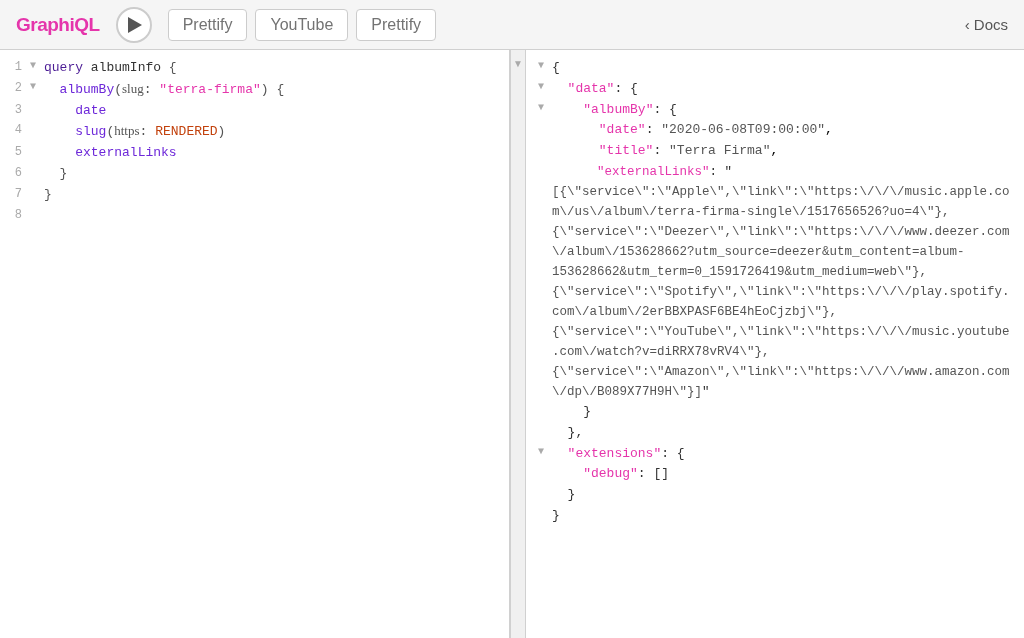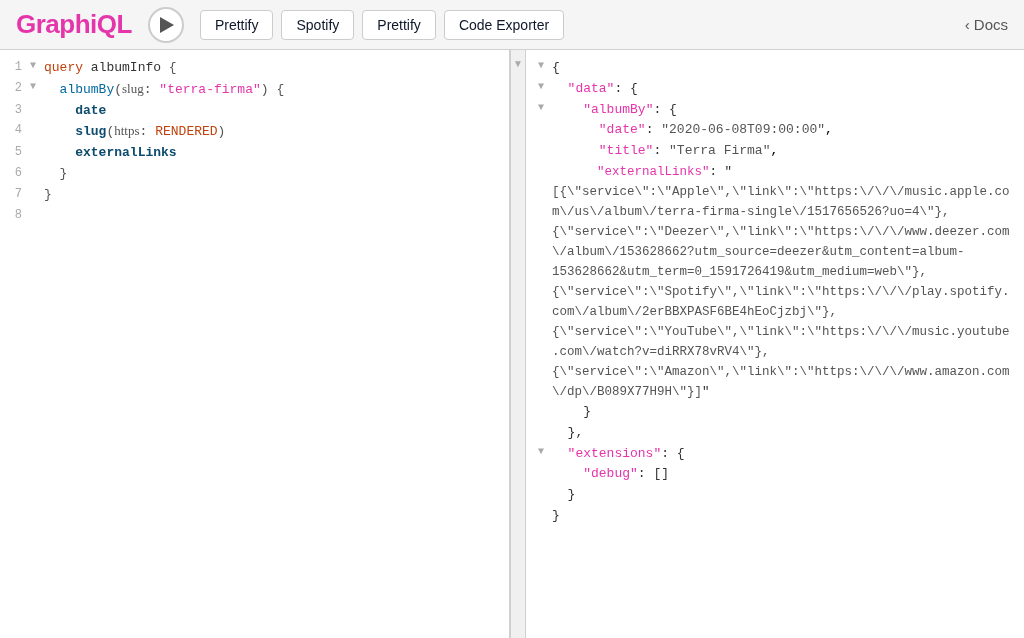--- a/index.html
+++ b/index.html
@@ -15,21 +15,21 @@
     #header {
       display: flex;
       align-items: center;
       background: #f5f5f5;
       border-bottom: 1px solid #d0d0d0;
       padding: 0 16px;
       height: 50px;
       gap: 8px;
     }
     #logo {
-      font-size: 26px;
+      font-size: 19px;
       font-weight: bold;
       color: #e535ab;
       margin-right: 8px;
       letter-spacing: -0.5px;
     }
     #run-button {
       width: 36px;
       height: 36px;
       border-radius: 50%;
       background: #fff;
@@ -46,22 +46,22 @@
       border-top: 8px solid transparent;
       border-bottom: 8px solid transparent;
       border-left: 14px solid #555;
       margin-left: 3px;
     }
     .toolbar-btn {
       background: #fff;
       border: 1px solid #ccc;
       border-radius: 4px;
       padding: 6px 14px;
-      font-size: 14px;
-      color: #0f172a;
+      font-size: 16px;
+      color: #737373;
       cursor: pointer;
     }
     #docs-btn {
       margin-left: auto;
       background: #f5f5f5;
       border: none;
       font-size: 15px;
       color: #555;
       cursor: pointer;
       display: flex;
@@ -109,24 +109,24 @@
       color: #aaa;
       font-size: 10px;
       line-height: 1.6;
     }
     .line-content {
       flex: 1;
       white-space: pre;
     }
 
     
-    .kw { color: #c2410c; margin-top: 24px; }         
-    .fn-name { color: #0369a1; }    
+    .kw { color: #4c1d95; margin-top: 24px; }         
+    .fn-name { color: #6d28d9; }    
     .str { color: #e535ab; }        
-    .field { color: #0c4a6e; font-weight: bold; }          
+    .field { color: #6d28d9; }          
     .punc { color: #555; }
     .arg-name { color: #555; font-family: Liberation Serif, serif; }
     .enum-val { color: #c2410c; }
 
     
     #response-panel {
       flex: 1;
       background: #fff;
       overflow: auto;
       font-family: 'Monaco', 'Menlo', 'Courier New', monospace;
@@ -163,23 +163,22 @@
   </style>
 </head>
 <body>
 
 <div id="header">
   <span id="logo">GraphiQL</span>
   <button id="run-button" title="Run">
     <div class="play-triangle"></div>
   </button>
   <button class="toolbar-btn">Prettify</button>
-  <button class="toolbar-btn">Spotify</button>
+  <button class="toolbar-btn">YouTube</button>
   <button class="toolbar-btn">Prettify</button>
-  <button class="toolbar-btn">Code Exporter</button>
   <button id="docs-btn">
     <span>‹</span>
     <span>Docs</span>
   </button>
 </div>
 
 <div id="main">
 
   <div id="query-panel">
 

